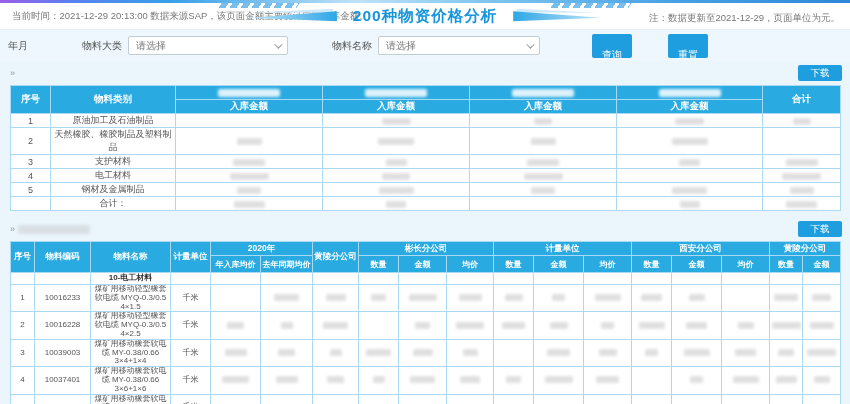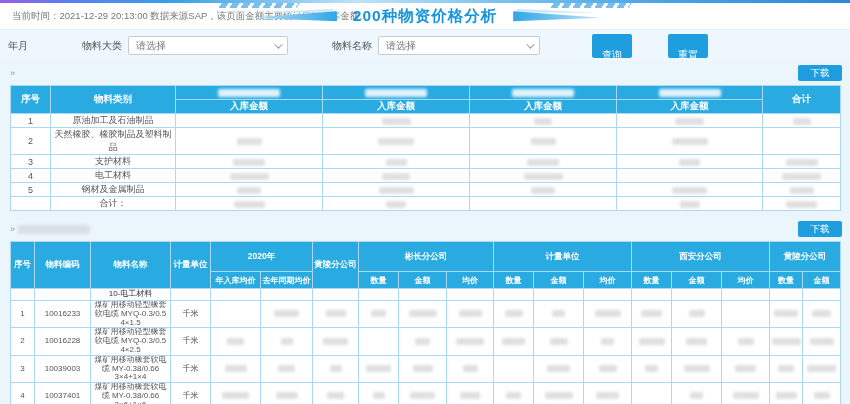--- a/index.html
+++ b/index.html
@@ -44,25 +44,25 @@
   .sec-title { font-size:10.5px; color:#3a3a3a; }
   .btn-dl { margin-left:auto; height:16px; min-width:44px; padding:0 8px; line-height:16px; font-size:9.5px; }
 
   
   table { border-collapse:collapse; table-layout:fixed; width:830px; margin:0 10px; background:#fff; }
   th, td { border:1px solid #a9d9f3; text-align:center; vertical-align:middle; overflow:hidden; }
   thead th { background:#29abe2; color:#fff; font-weight:bold; }
   .t1 thead tr:nth-child(1) th { height:14px; } .t1 thead tr:nth-child(2) th { height:13px; font-size:9.5px; }
   .t1 thead th { font-size:9.5px; }
   .t1 tbody td { height:13px; font-size:9px; color:#555; background:#fff; }
-  .t2 thead tr:nth-child(1) th { height:30px; font-size:8.5px; }
+  .t2 thead tr:nth-child(1) th { height:14px; font-size:8.5px; }
   .t2 thead tr:nth-child(2) th { height:17px; font-size:8px; }
   .t2 tbody td { height:19px; font-size:8px; color:#555; background:#fff; line-height:1.1; padding:0 2px; }
   .t2 td.c-name { font-size:8px; }
-  .t2 td.group-cell { font-weight:normal; color:#333; }
+  .t2 td.group-cell { font-weight:bold; color:#333; }
   .t2 tbody tr.group-row td { height:12px; }
 
   
   .chip { display:inline-block; height:7px; border-radius:2px; background:#c6c6c6; filter:blur(1.6px); opacity:.55; vertical-align:middle; }
   .chip.hdr { background:#fff; opacity:.85; height:8px; width:62px; filter:blur(1.8px); }
   .chip.title-chip { width:72px; height:9px; margin-right:4px; opacity:.45; }
   .spacer { height:6px; }
 </style>
 </head>
 <body>
@@ -82,20 +82,23 @@
     <div class="wing left">
         <i></i>
         <b></b>
       </div>
     <h1 class="page-title">200种物资价格分析</h1>
     <div class="wing right">
         <i></i>
         <b></b>
       </div>
     <div class="dash-strip right"></div>
+  </div>
+  <div class="header-right">
+    <span class="note">注：数据更新至2021-12-29，页面单位为元。</span>
   </div>
 </div>
 
 <div class="filters">
   <span class="flabel">年月</span>
   <span class="gap1"></span>
   <span class="flabel">物料大类</span>
   <div class="selectbox sel-major">
     <span class="val">请选择</span>
     <span class="chev"></span>

